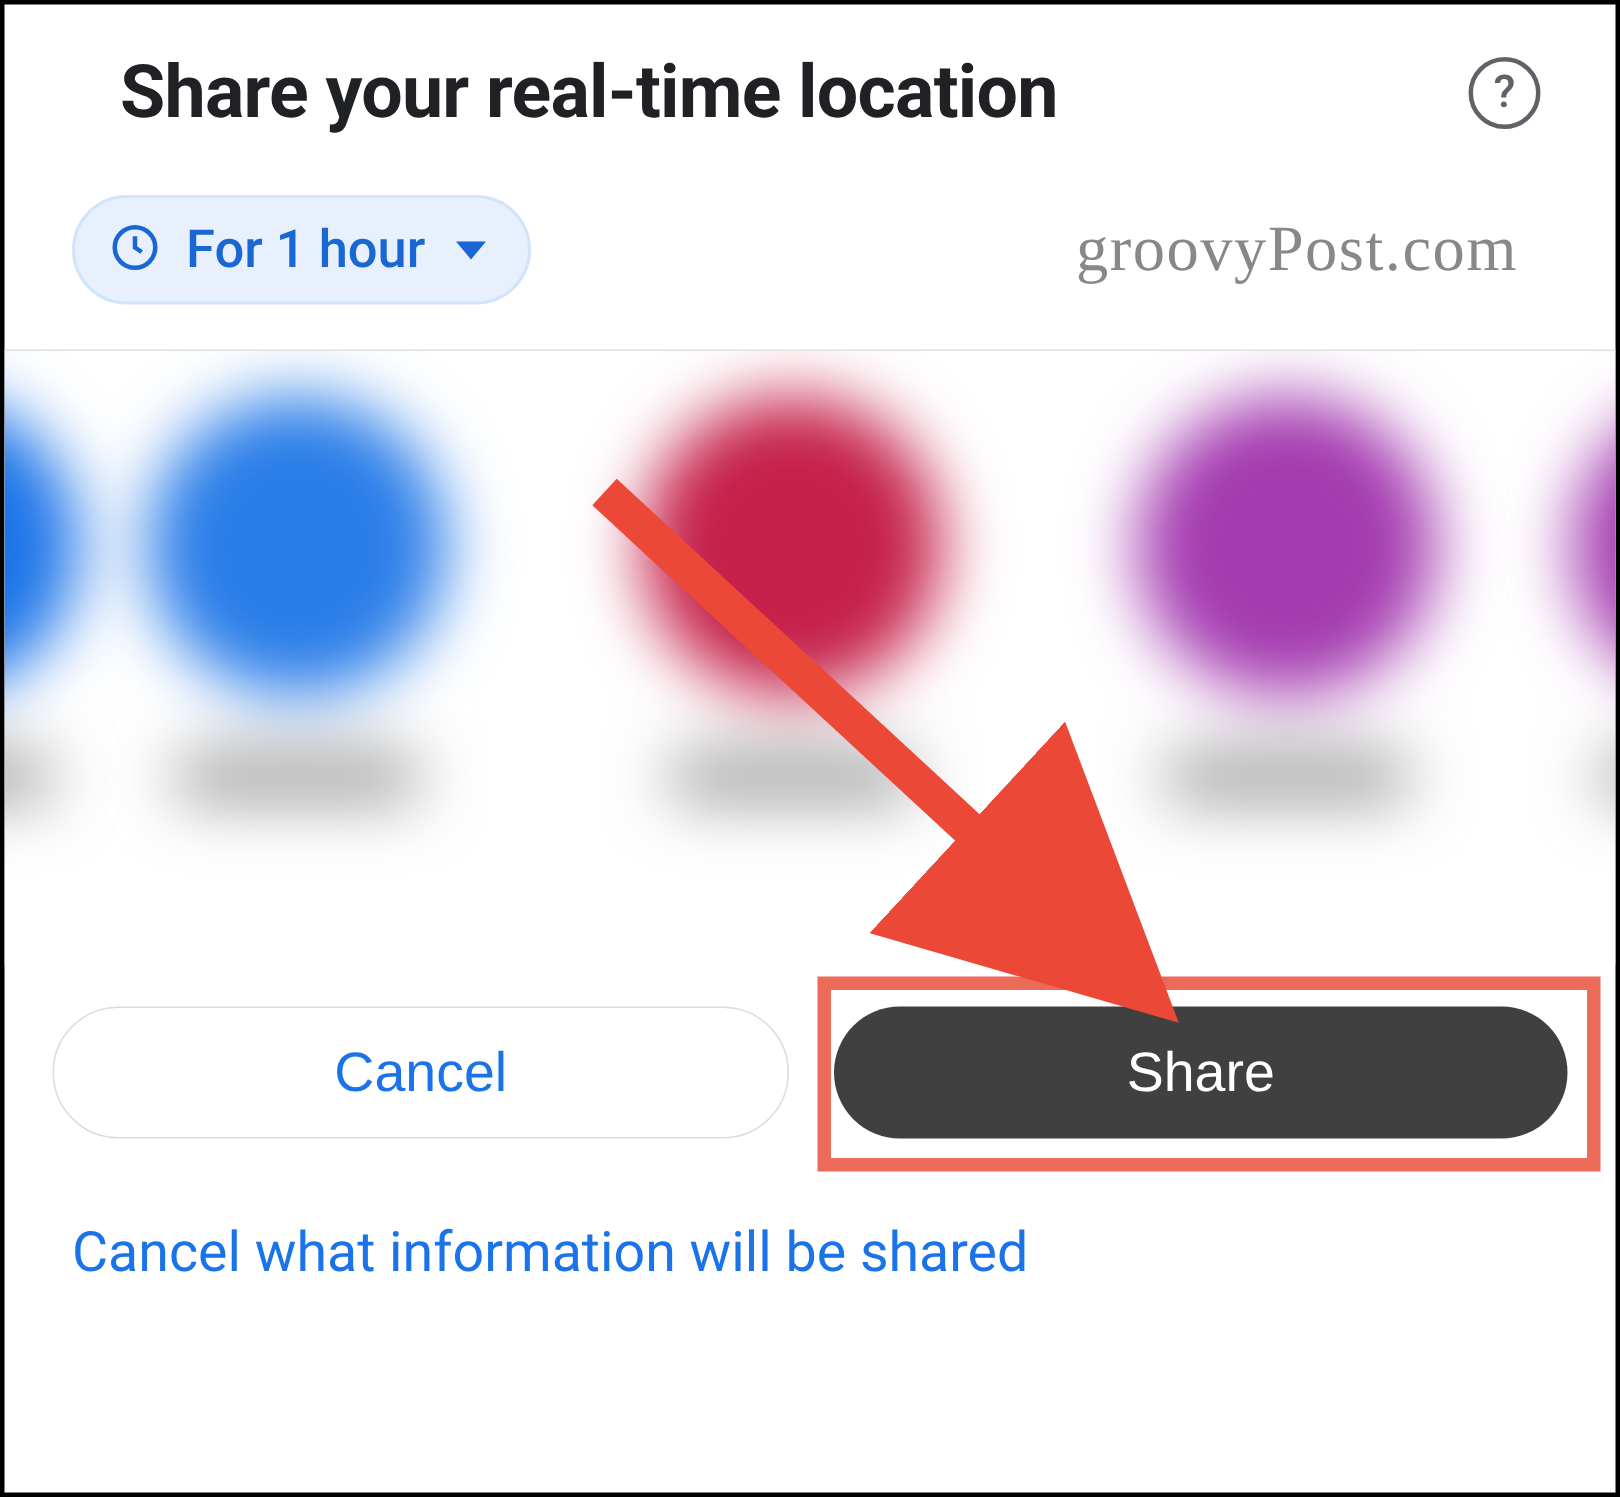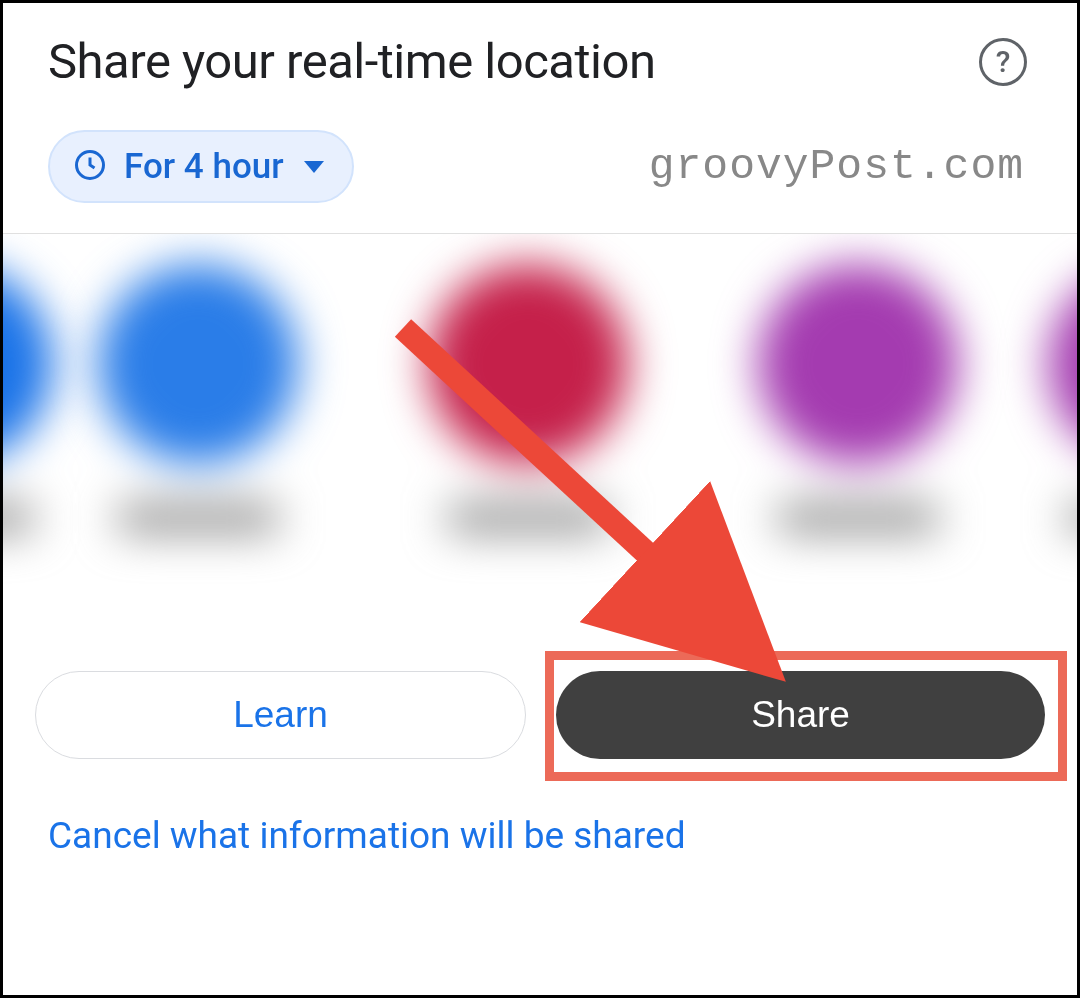--- a/index.html
+++ b/index.html
@@ -19,22 +19,23 @@
     }
     .header {
       padding: 30px 50px 20px 45px;
       display: flex;
       align-items: center;
       justify-content: space-between;
     }
     .title {
       font-size: 49px;
       color: #202124;
-      font-weight: 400;
+      font-weight: 700;
       letter-spacing: -0.5px;
+      margin-left: 32px;
     }
     .help-icon {
       width: 48px;
       height: 48px;
       border: 3px solid #5f6368;
       border-radius: 50%;
       display: flex;
       align-items: center;
       justify-content: center;
       color: #5f6368;
@@ -64,25 +65,25 @@
       font-weight: 500;
     }
     .dropdown-triangle {
       width: 0; height: 0;
       border-left: 10px solid transparent;
       border-right: 10px solid transparent;
       border-top: 12px solid #1967d2;
       margin-left: 4px;
     }
     .watermark {
-      font-family: Liberation Mono, monospace;
+      font-family: Liberation Serif, serif;
       font-size: 43px;
       color: #888;
       letter-spacing: 1px;
-      margin-right: 8px;
+      margin-right: 20px;
     }
     .contacts-strip {
       height: 410px;
       width: 100%;
       position: relative;
       border-top: 1px solid #e0e0e0;
       background: #fff;
       overflow: hidden;
     }
     .contact {
@@ -178,21 +179,21 @@
   </div>
 
   <div class="chip-row">
     <div class="duration-chip">
       <span class="clock-icon">
         <svg viewBox="0 0 24 24" fill="none" stroke="#1967d2" stroke-width="2">
           <circle cx="12" cy="12" r="9"></circle>
           <path d="M12 7v5l3 2"></path>
         </svg>
       </span>
-      <span class="chip-label">For 4 hour</span>
+      <span class="chip-label">For 1 hour</span>
       <span class="dropdown-triangle"></span>
     </div>
     <div class="watermark">groovyPost.com</div>
   </div>
 
   <div class="contacts-strip">
     <div class="contact c0">
         <div class="avatar avatar-edge"></div>
         <div class="name-blur"></div>
       </div>
@@ -217,21 +218,21 @@
   <svg class="annotation-arrow" viewBox="0 0 500 450">
     <defs>
       <marker id="arrowhead" markerWidth="8" markerHeight="8" refX="5" refY="4" orient="auto">
         <polygon points="0 0, 8 4, 0 8" fill="#ec4838"></polygon>
       </marker>
     </defs>
     <line x1="70" y1="25" x2="400" y2="330" stroke="#ec4838" stroke-width="24" marker-end="url(#arrowhead)"></line>
   </svg>
 
   <div class="buttons-row">
-    <button class="btn btn-cancel">Learn</button>
+    <button class="btn btn-cancel">Cancel</button>
     <button class="btn btn-share">Share</button>
     <div class="highlight-box"></div>
   </div>
 
   <div class="footer-link">
     <a href="#">Cancel what information will be shared</a>
   </div>
 
 </div>
 

